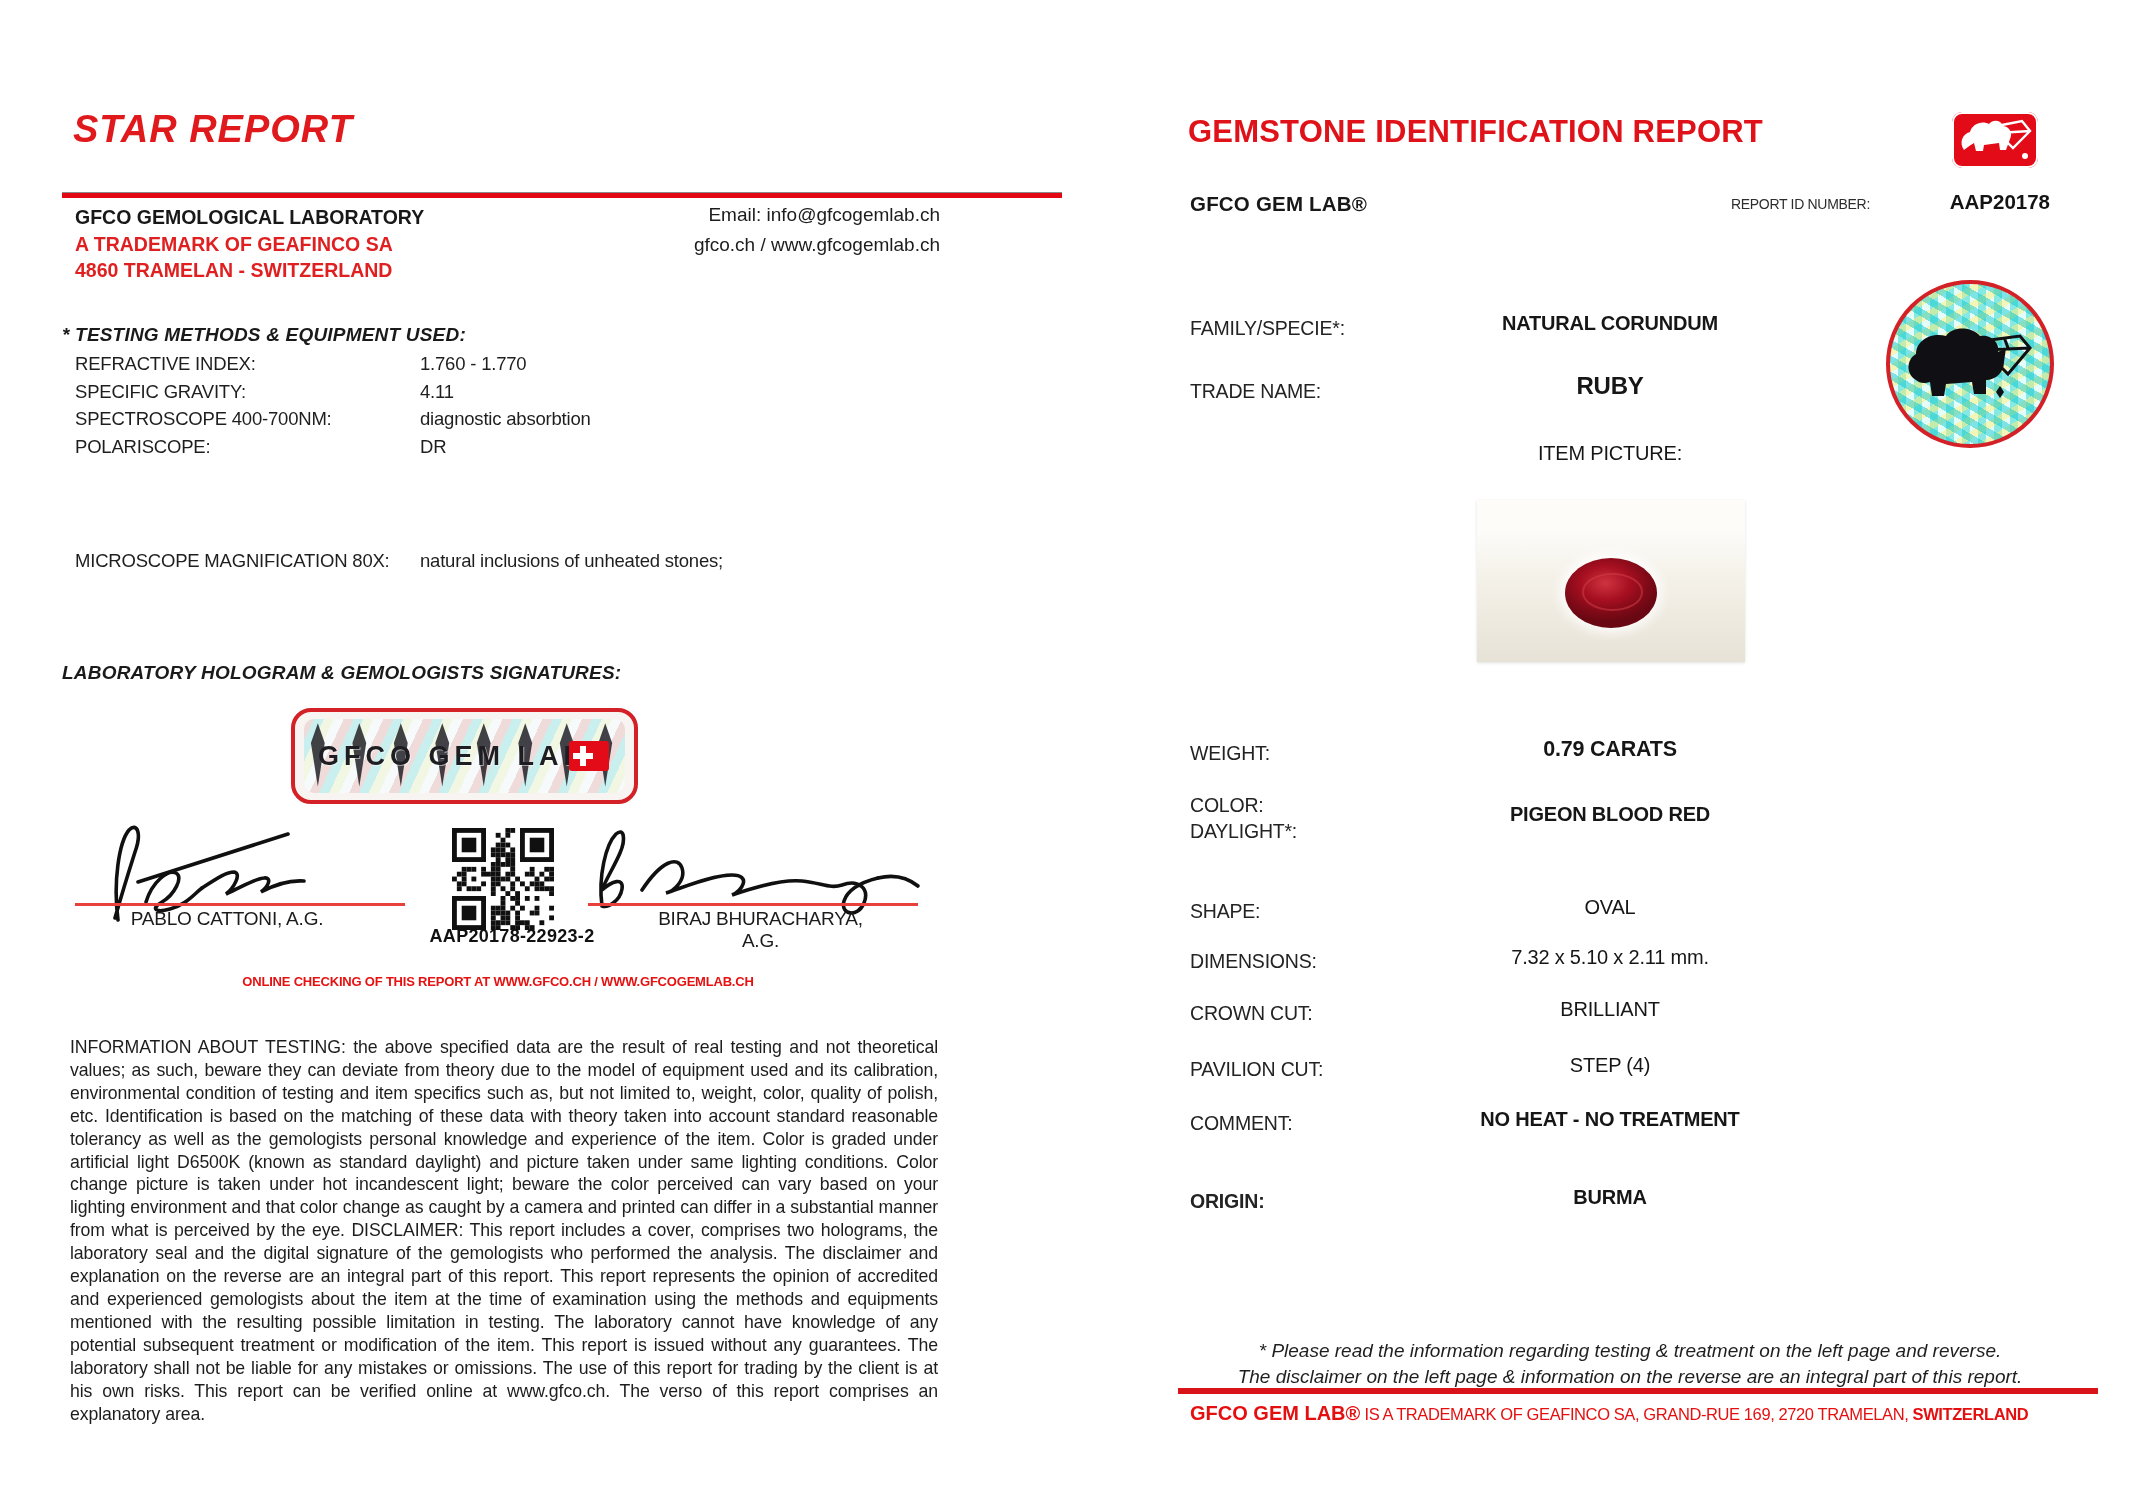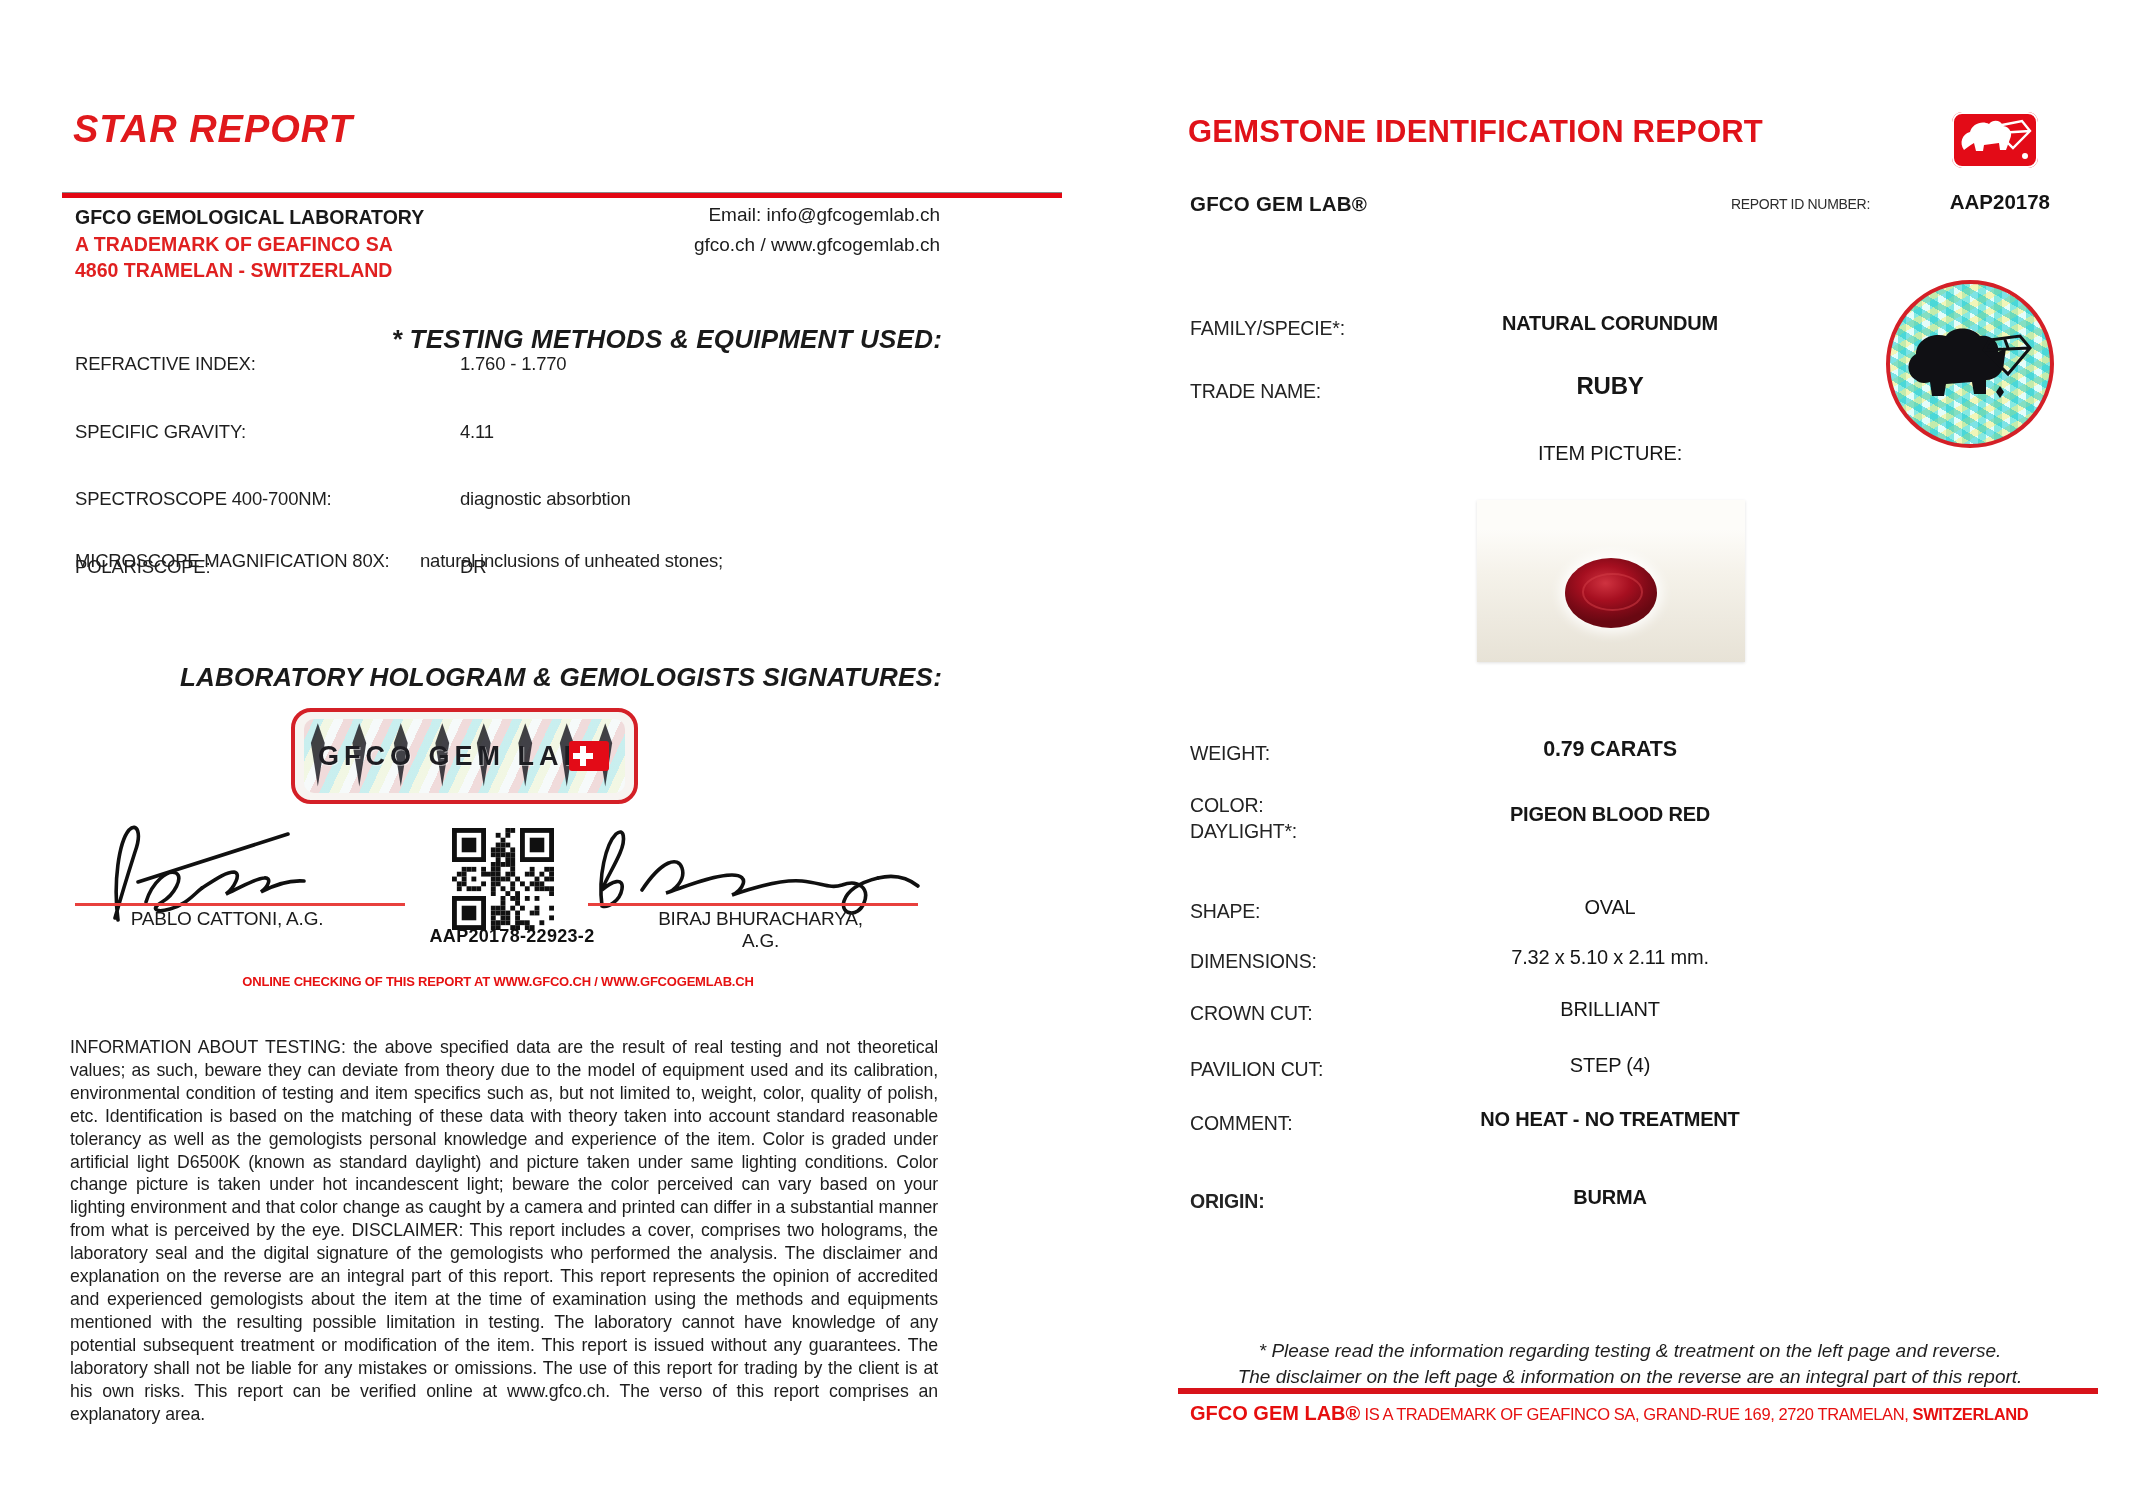--- a/index.html
+++ b/index.html
@@ -9,24 +9,24 @@
 
   
   .star-title{left:73px;top:108px;font-size:38px;font-weight:700;font-style:italic;
               color:var(--red,#e0191c);letter-spacing:1px;}
   .title-rule{left:62px;top:192px;width:1000px;height:6px;
               background:linear-gradient(180deg,#8a8a8a 0 1px,#e30613 1px 100%);}
   .lab-block{left:75px;top:204px;font-size:19.5px;font-weight:700;line-height:26.5px;}
   .lab-name{color:#181818;}
   .lab-red{color:#e02020;}
   .contact-block{left:640px;top:200px;width:300px;text-align:right;font-size:19px;line-height:30px;color:#1c1c1c;}
-  .sec-heading{left:62px;width:880px;text-align:right;font-size:26px;font-weight:700;
+  .sec-heading{left:62px;width:880px;text-align:left;font-size:19px;font-weight:700;
                font-style:italic;color:#1a1a1a;letter-spacing:0.2px;}
   .tests{left:75px;top:350px;display:grid;grid-template-columns:345px auto;
-         font-size:18.5px;line-height:27.6px;color:#1e1e1e;letter-spacing:-0.2px;gap:40px;}
+         font-size:18.5px;line-height:27.6px;color:#1e1e1e;letter-spacing:-0.2px;}
   .micro{left:75px;top:550px;display:grid;grid-template-columns:345px auto;
          font-size:18.5px;color:#1e1e1e;letter-spacing:-0.2px;}
 
   
   .sticker{left:291px;top:708px;width:347px;height:96px;border:4px solid #d42027;border-radius:20px;
            background:#f7f4f1;box-sizing:border-box;padding:7px 9px;}
   .sticker-inner{position:relative;width:100%;height:100%;border-radius:10px;overflow:hidden;
      background:
        repeating-linear-gradient(115deg, rgba(255,130,130,.22) 0 9px, rgba(110,225,225,.28) 9px 18px,
           rgba(255,255,190,.3) 18px 27px, rgba(255,255,255,.55) 27px 36px),

